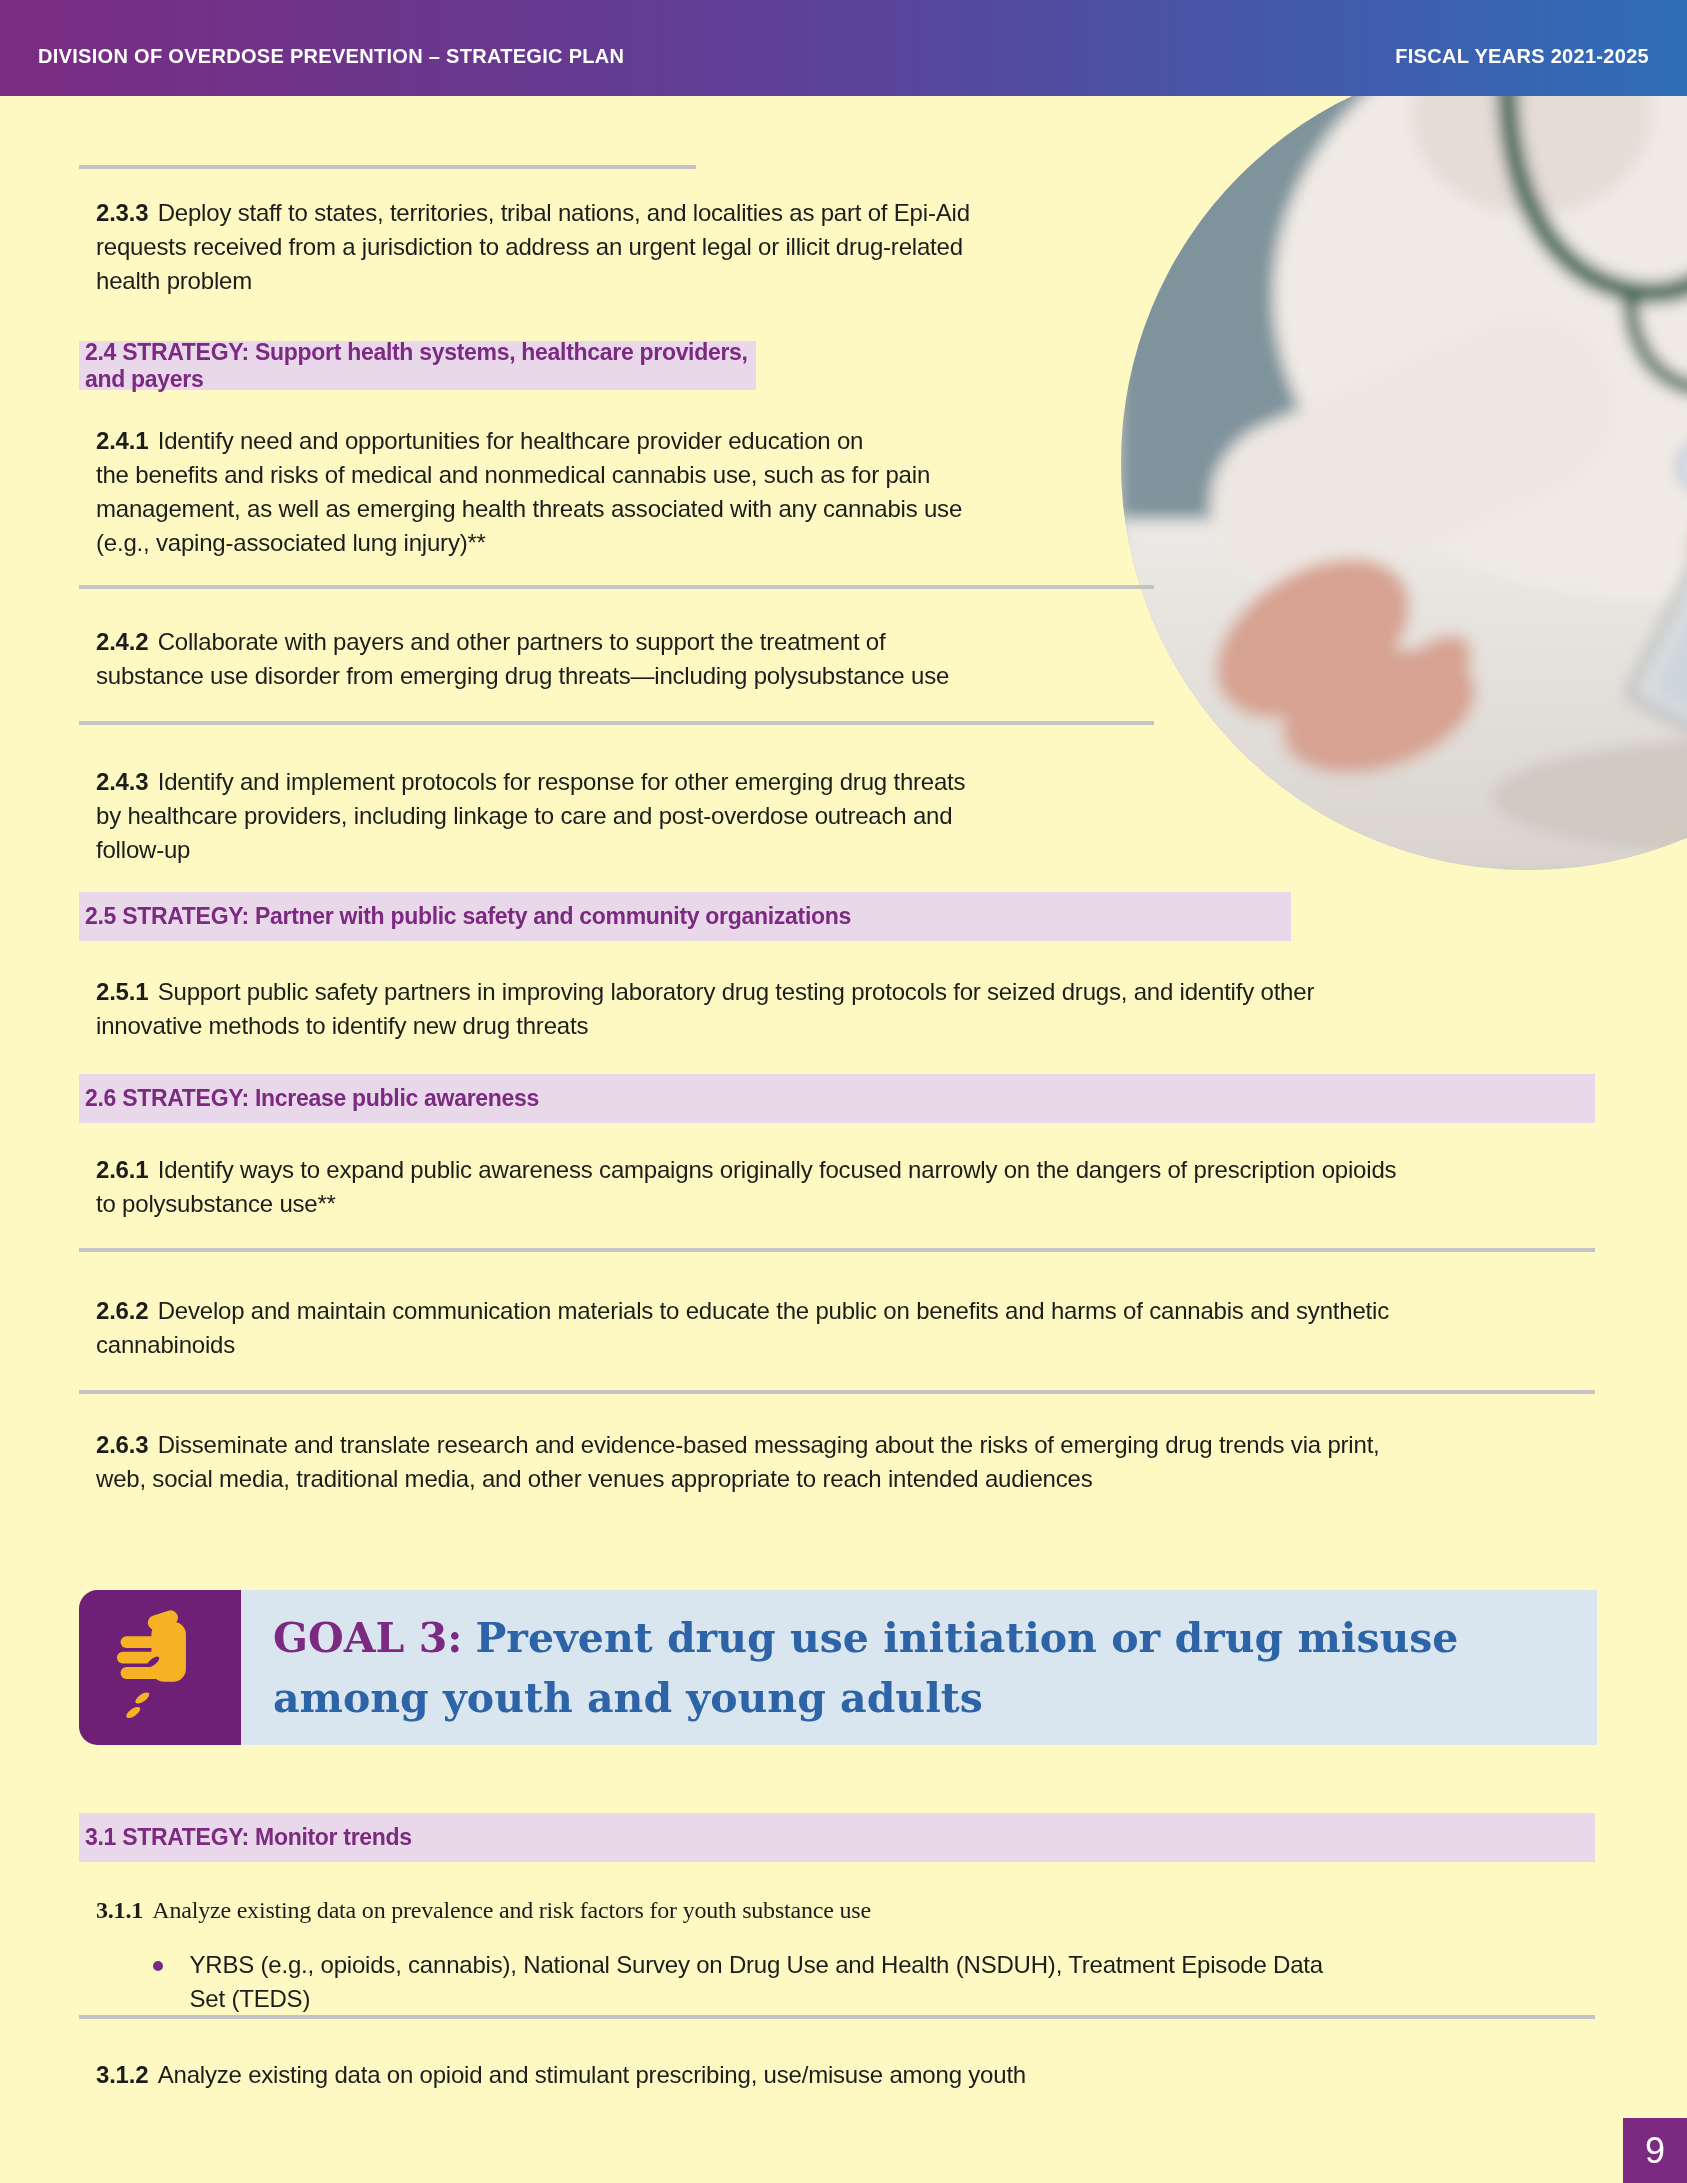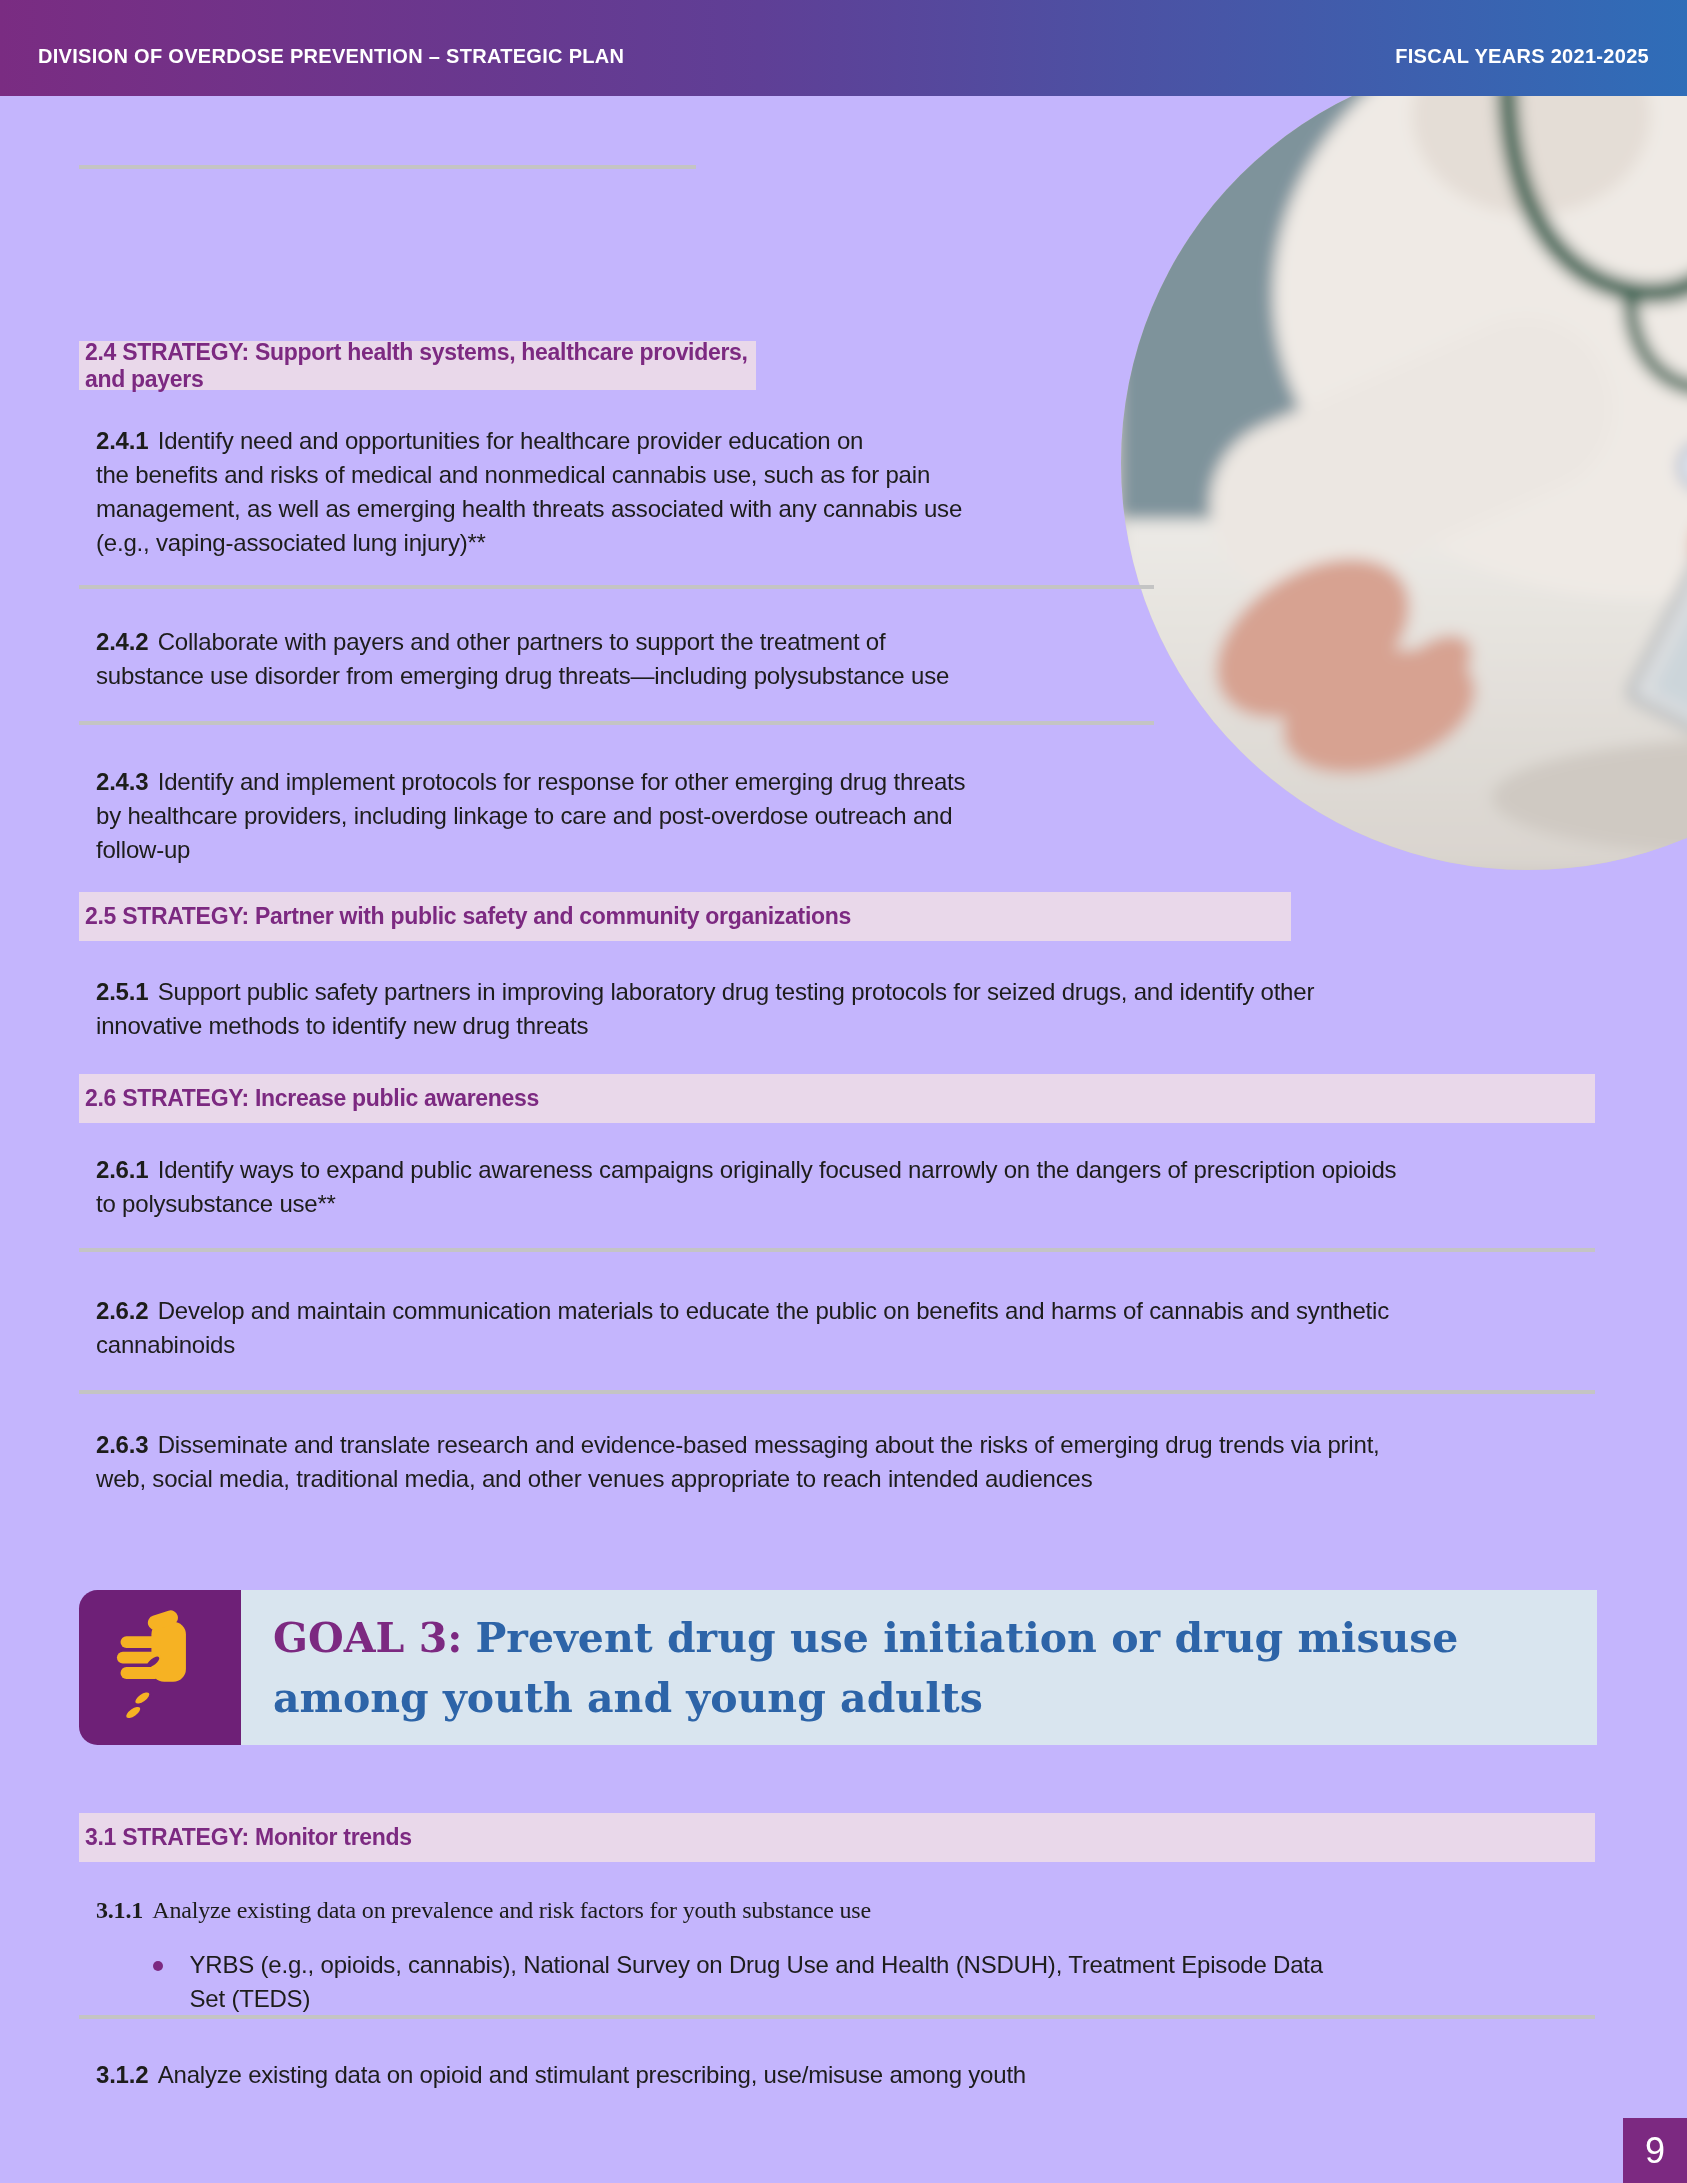--- a/index.html
+++ b/index.html
@@ -1,18 +1,18 @@
 <!DOCTYPE html>
 <html style="--header_gradient_left: #7a2c82; --header_gradient_right: #2f6db8; --strategy_bar_bg: #e9d8ea; --strategy_text: #7c2981; --goal_banner_bg: #d9e5ef; --goal_label: #7c2981; --goal_title: #2d64a8; --goal_tile_bg: #6e2077; --icon_yellow: #f6b223; --body_text: #1d1d1b; --divider: #c4c4c4; --page_box_bg: #7c2981;font-size:10.6px"><head>
 <meta charset="utf-8">
 <style>
   html,body{margin:0;padding:0;background:#ffffff;}
   .page{
     position:relative;width:1687px;height:2183px;overflow:hidden;
-    background:#c4b5fd;font-family:"Liberation Sans",sans-serif;
+    background:#fef9c3;font-family:"Liberation Sans",sans-serif;
   }
   
   .header-bar{
     position:absolute;left:0;top:0;width:1687px;height:96px;z-index:5;
     background:linear-gradient(90deg,var(--header_gradient_left,#7a2c82) 0%,#5f3f96 45%,var(--header_gradient_right,#2f6db8) 100%);
     display:flex;align-items:center;justify-content:space-between;
     padding:0 38px;box-sizing:border-box;
   }
   .header-bar .htxt{
     color:#ffffff;font-weight:bold;font-size:20px;letter-spacing:0.3px;
@@ -124,20 +124,23 @@
           <rect x="800" y="850" width="600" height="250" rx="14" fill="#dcdee0" stroke="#9aa0a4" stroke-width="8"></rect>
           <rect x="830" y="875" width="540" height="200" rx="8" fill="#ccd5da"></rect>
         </g>
         <ellipse cx="980" cy="1120" rx="420" ry="90" fill="#cfc9c2"></ellipse>
       </g>
     </svg>
   </div>
 
   <div class="divider" style="left:79px;top:165px;width:617px;"></div>
 
+  <p class="para narrow" style="left:96px;top:196px;"><strong>2.3.3</strong><span class="ptext">Deploy staff to states, territories, tribal nations, and localities as part of Epi-Aid
+requests received from a jurisdiction to address an urgent legal or illicit drug-related
+health problem</span></p>
 
   <div class="strategy-bar" style="left:79px;top:341px;width:677px;">
     <span>2.4 STRATEGY: Support health systems, healthcare providers, and payers</span>
   </div>
 
   <p class="para narrow" style="left:96px;top:424px;"><strong>2.4.1</strong><span class="ptext">Identify need and opportunities for healthcare provider education on
 the benefits and risks of medical and nonmedical cannabis use, such as for pain
 management, as well as emerging health threats associated with any cannabis use
 (e.g., vaping-associated lung injury)**</span></p>
 

